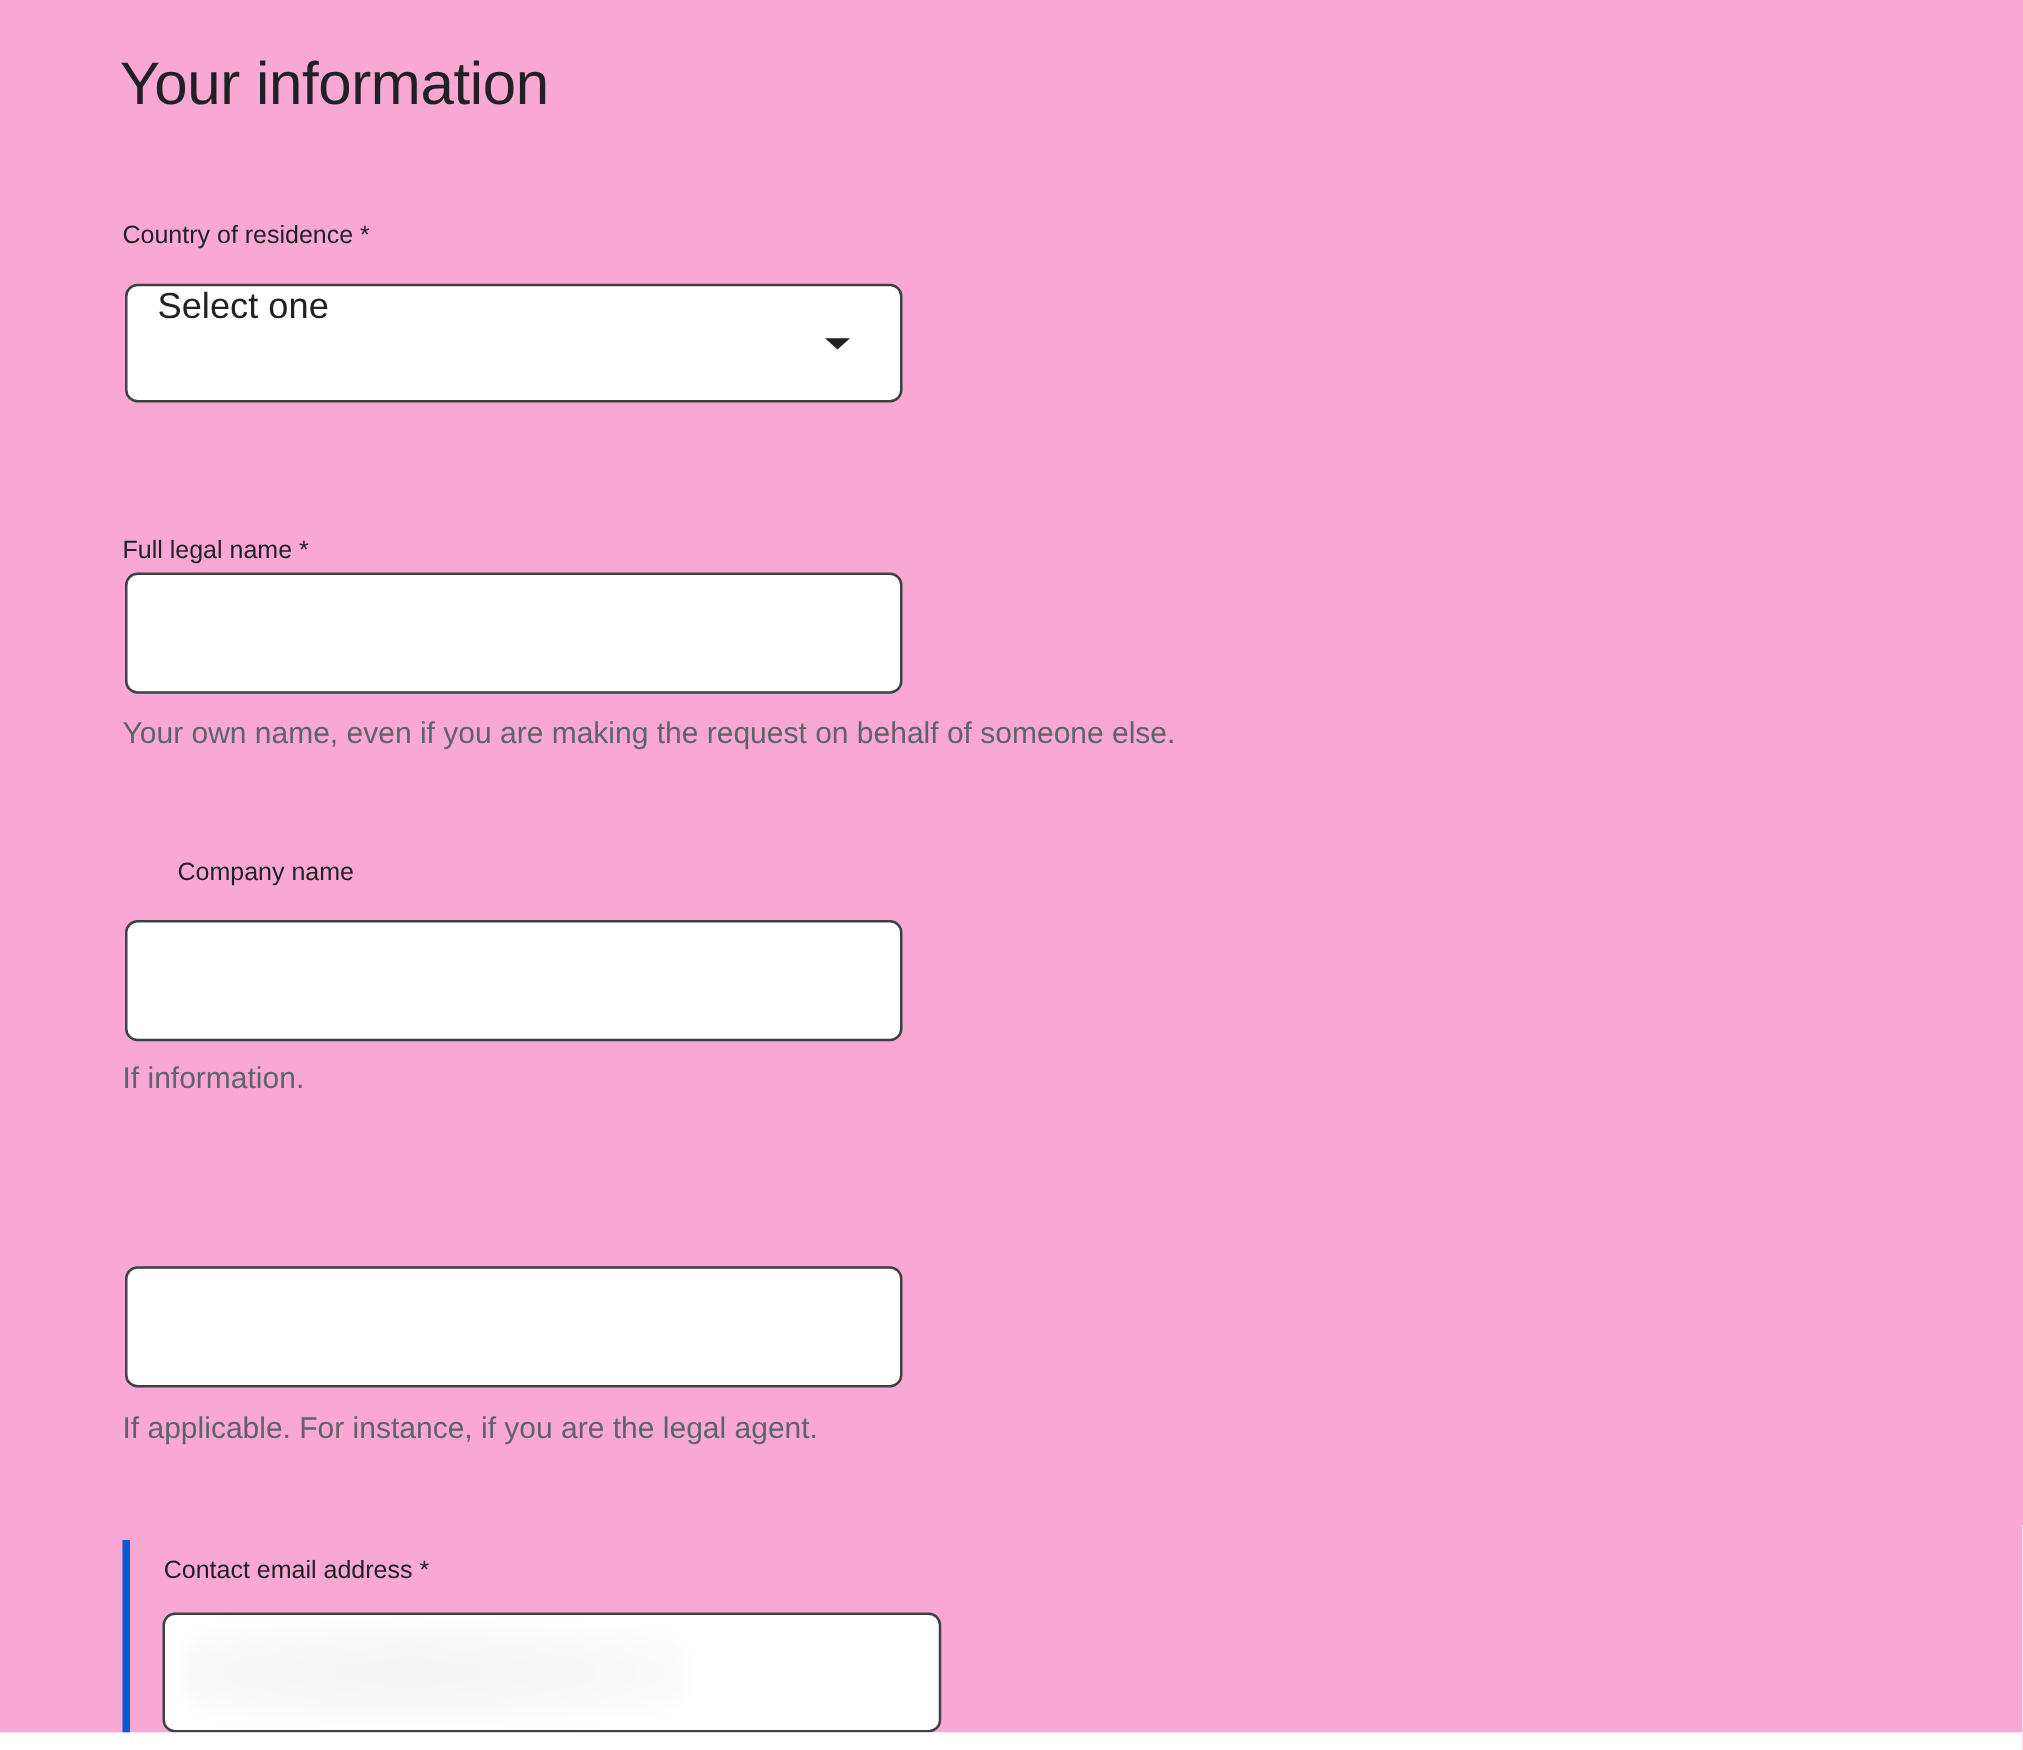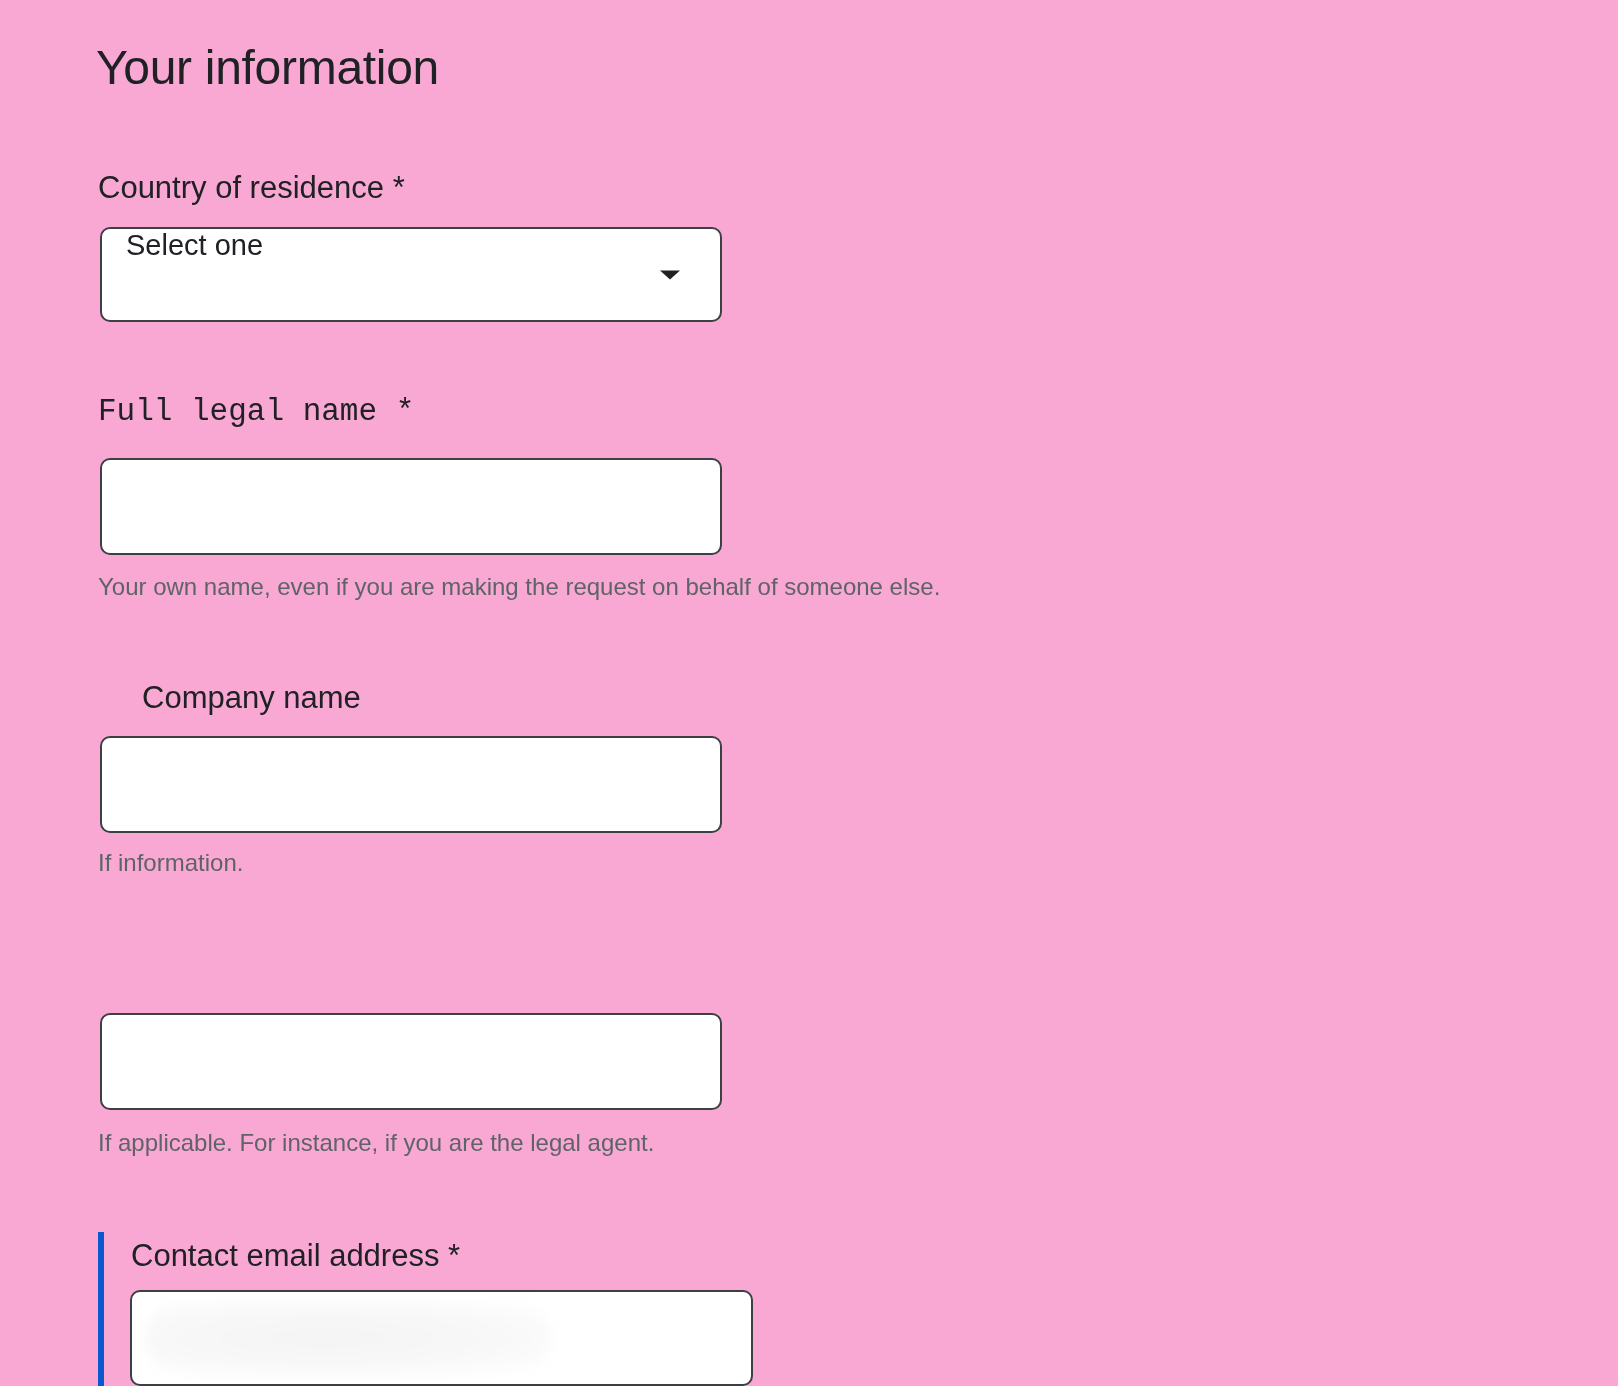--- a/index.html
+++ b/index.html
@@ -20,21 +20,21 @@
     top: 40px;
     font-size: 48px;
     line-height: 56px;
     font-weight: 500;
     letter-spacing: -0.3px;
     color: #202124;
   }
   .field-label {
     position: absolute;
     left: 98px;
-    font-size: 31px;
+    font-size: 20px;
     line-height: 40px;
     font-weight: 400;
     color: #202124;
     white-space: nowrap;
   }
   .box {
     position: absolute;
     left: 100px;
     width: 622px;
     height: 95px;
@@ -111,21 +111,21 @@
     top: 10px;
     width: 408px;
     height: 72px;
     border-radius: 36px;
     background: radial-gradient(ellipse at 45% 50%, #f4f4f5 0%, #f8f8f9 55%, #ffffff 100%);
     filter: blur(6px);
   }
   
   .lbl-country { top: 168px; }
   .box-country { top: 227px; }
-  .lbl-name    { top: 392px; font-family: Liberation Mono, monospace; }
+  .lbl-name    { top: 420px; }
   .inp-name    { top: 458px; }
   .hlp-name    { top: 570px; }
   .lbl-company { top: 678px; margin-left: 44px; }
   .inp-company { top: 736px; }
   .hlp-company { top: 846px; }
   .lbl-org     { top: 956px; }
   .inp-org     { top: 1013px; }
   .hlp-org     { top: 1126px; text-align: center; }
 </style>
 </head>

